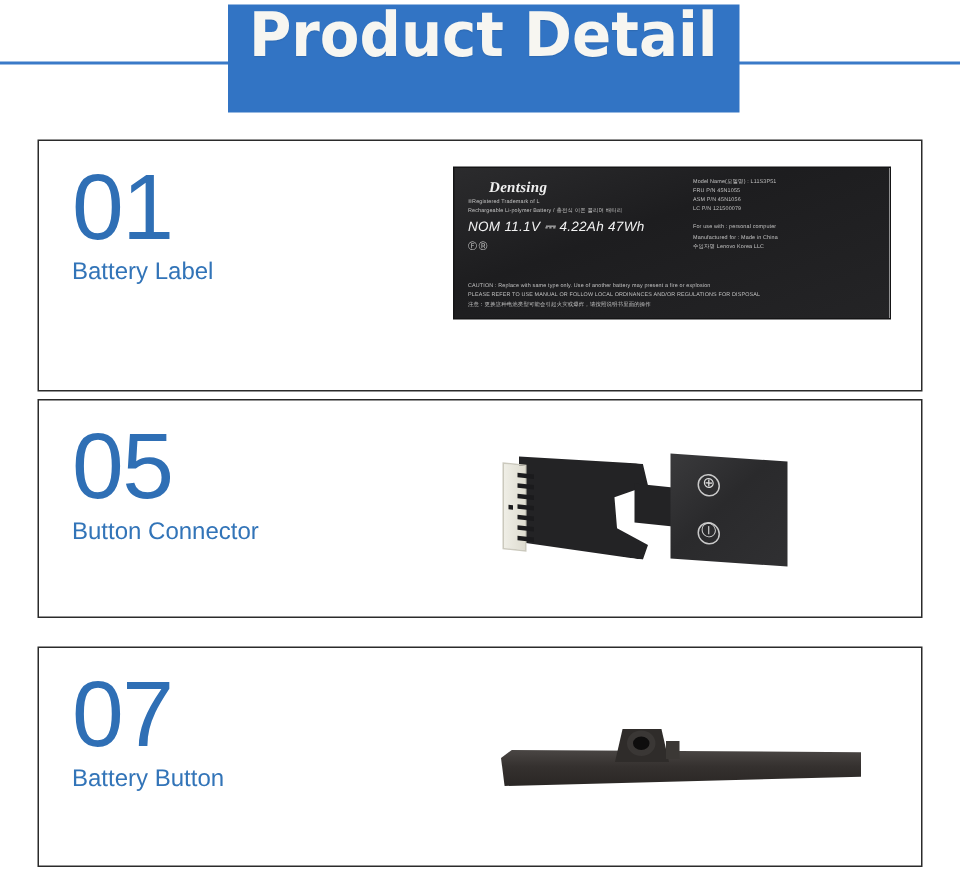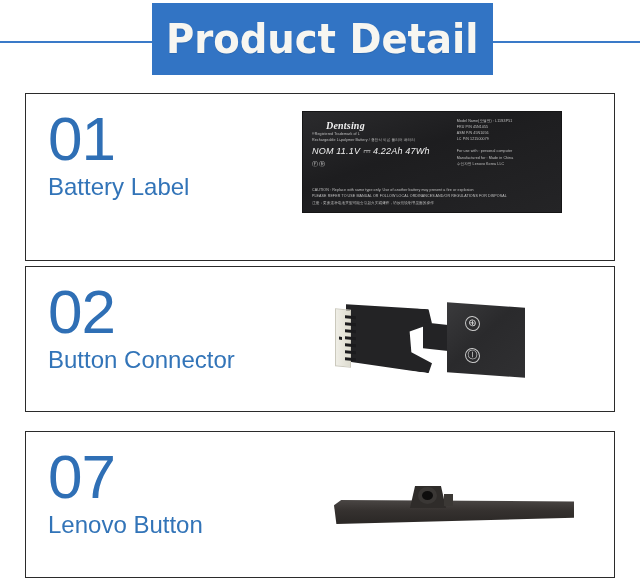--- a/index.html
+++ b/index.html
@@ -31,21 +31,20 @@
   .header-rule.right { left: 492px; width: 148px; }
 
   .header-banner {
     position: absolute;
     left: 152px;
     top: 3px;
     width: 341px;
     height: 72px;
     background: #3274c4;
     display: flex;
-    align-items: center;
     justify-content: center;
   }
   .header-title {
     color: #f7f6f1;
     font-family: "DejaVu Sans", sans-serif;
     font-size: 41px;
     font-weight: bold;
     letter-spacing: 0px;
     transform: scaleX(0.94);
     line-height: 1;
@@ -76,21 +75,21 @@
   .card-number {
     font-family: "Liberation Sans", sans-serif;
     font-size: 62px;
     font-weight: 300;
     line-height: 0.95;
     color: #2f6fb5;
     letter-spacing: -1px;
   }
   .card-label {
     font-family: "Liberation Sans", sans-serif;
-    font-size: 24px;
+    font-size: 16px;
     font-weight: 400;
     color: #3274b8;
     margin-top: 4px;
     white-space: nowrap;
   }
 
   .card-figure {
     position: absolute;
     right: 0;
     top: 0;
@@ -103,20 +102,21 @@
     right: 36px;
   }
   .battery-label {
     position: absolute;
     left: 0;
     top: 18px;
     width: 258px;
     height: 100px;
     background: linear-gradient(160deg, #2b2b2d 0%, #1d1d1f 40%, #242426 100%);
     box-shadow: 0 0 0 1px #151516;
+    padding-left: 32px;
   }
   .bl-inner {
     position: absolute;
     inset: 6px 8px 6px 9px;
     color: #d9d9d9;
   }
   .bl-cols {
     display: flex;
     gap: 10px;
   }
@@ -340,21 +340,21 @@
         <div class="bl-tiny">CAUTION : Replace with same type only.   Use of another battery may present a fire  or explosion</div>
         <div class="bl-tiny">PLEASE REFER TO USE MANUAL OR FOLLOW LOCAL ORDINANCES AND/OR  REGULATIONS FOR DISPOSAL</div>
         <div class="bl-tiny">注意：更换这种电池类型可能会引起火灾或爆炸，请按照说明书里面的操作</div>
       </div>
     </div>
   </div>
 </div>
 
 <div class="card" id="card-2">
   <div class="card-caption">
-    <div class="card-number">02</div>
+    <div class="card-number">05</div>
     <div class="card-label">Button Connector</div>
   </div>
 
   <div class="card-figure fig-conn">
     <div class="conn-wrap">
       <div class="conn-cable"></div>
       <div class="conn-neck"></div>
       <div class="conn-white">
         <div class="pin" style="top:5px"></div>
         <div class="pin" style="top:12px"></div>
@@ -369,21 +369,21 @@
         <div class="conn-sym plus">⊕</div>
         <div class="conn-sym minus">Ⓘ</div>
       </div>
     </div>
   </div>
 </div>
 
 <div class="card" id="card-3">
   <div class="card-caption">
     <div class="card-number">07</div>
-    <div class="card-label">Lenovo Button</div>
+    <div class="card-label">Battery Button</div>
   </div>
 
   <div class="card-figure fig-btn">
     <div class="btn-wrap">
       <div class="btn-bar"></div>
       <div class="btn-ring-base"></div>
       <div class="btn-ring"></div>
       <div class="btn-tab"></div>
     </div>
   </div>

